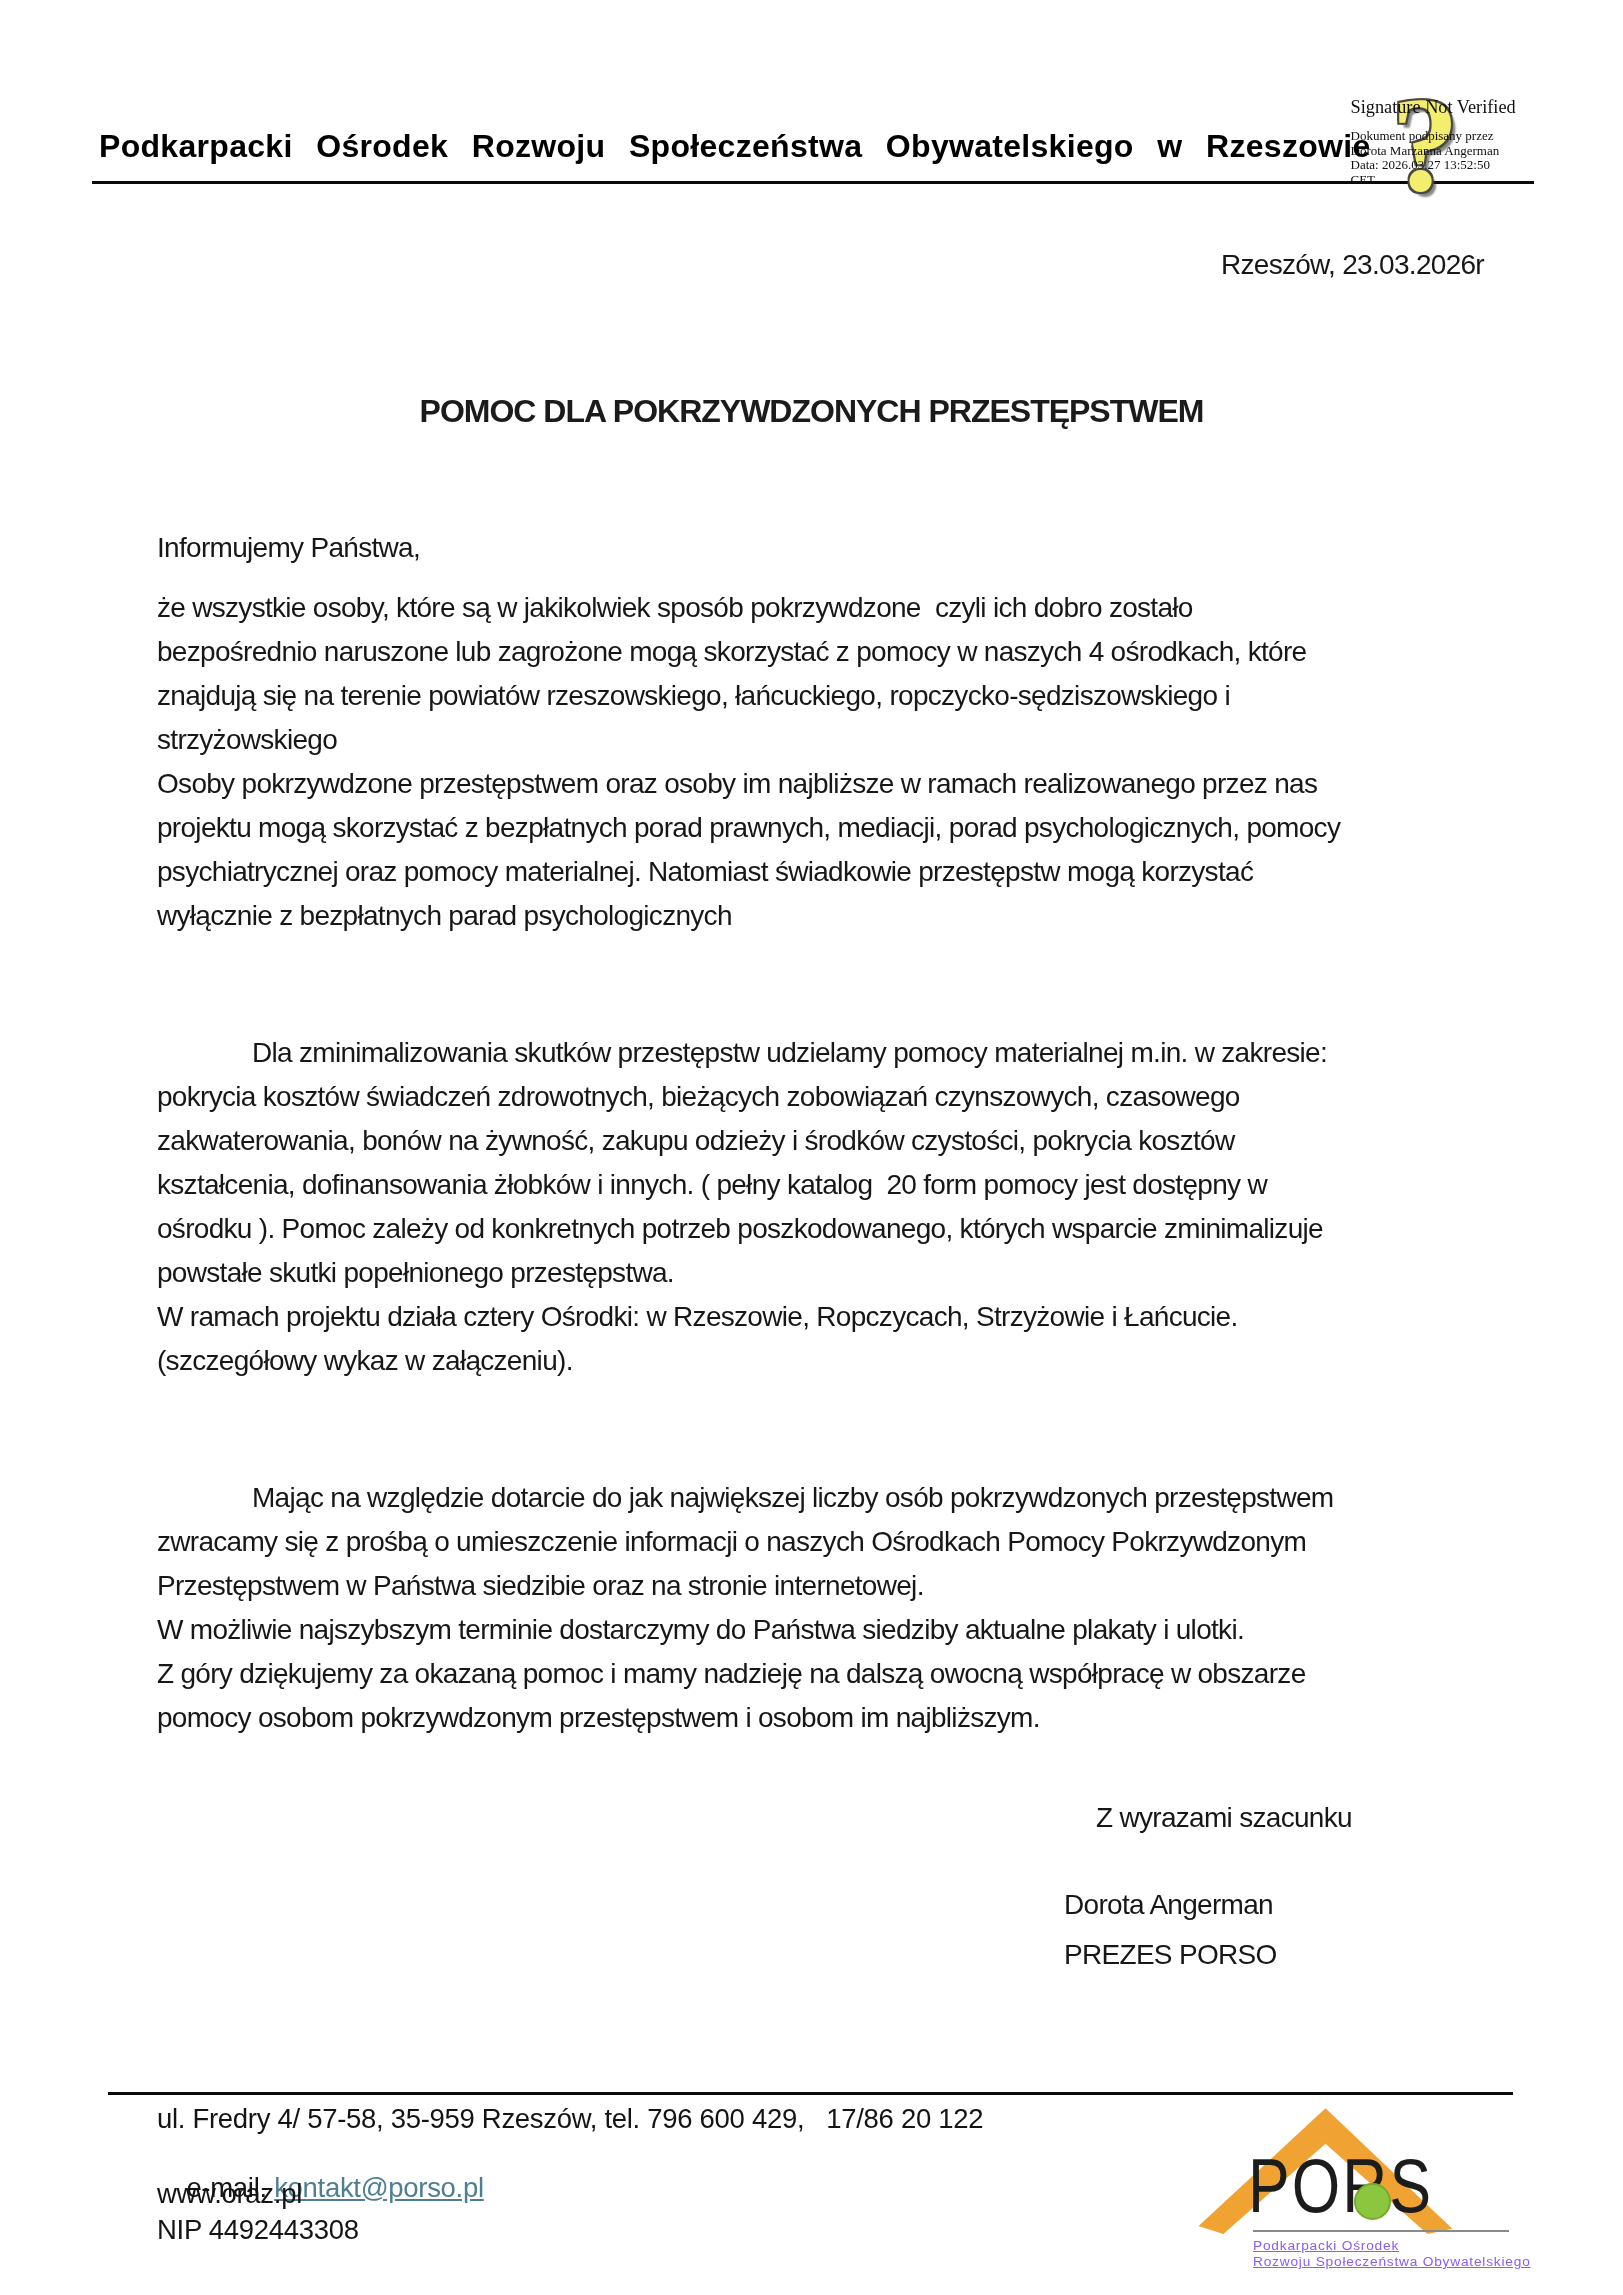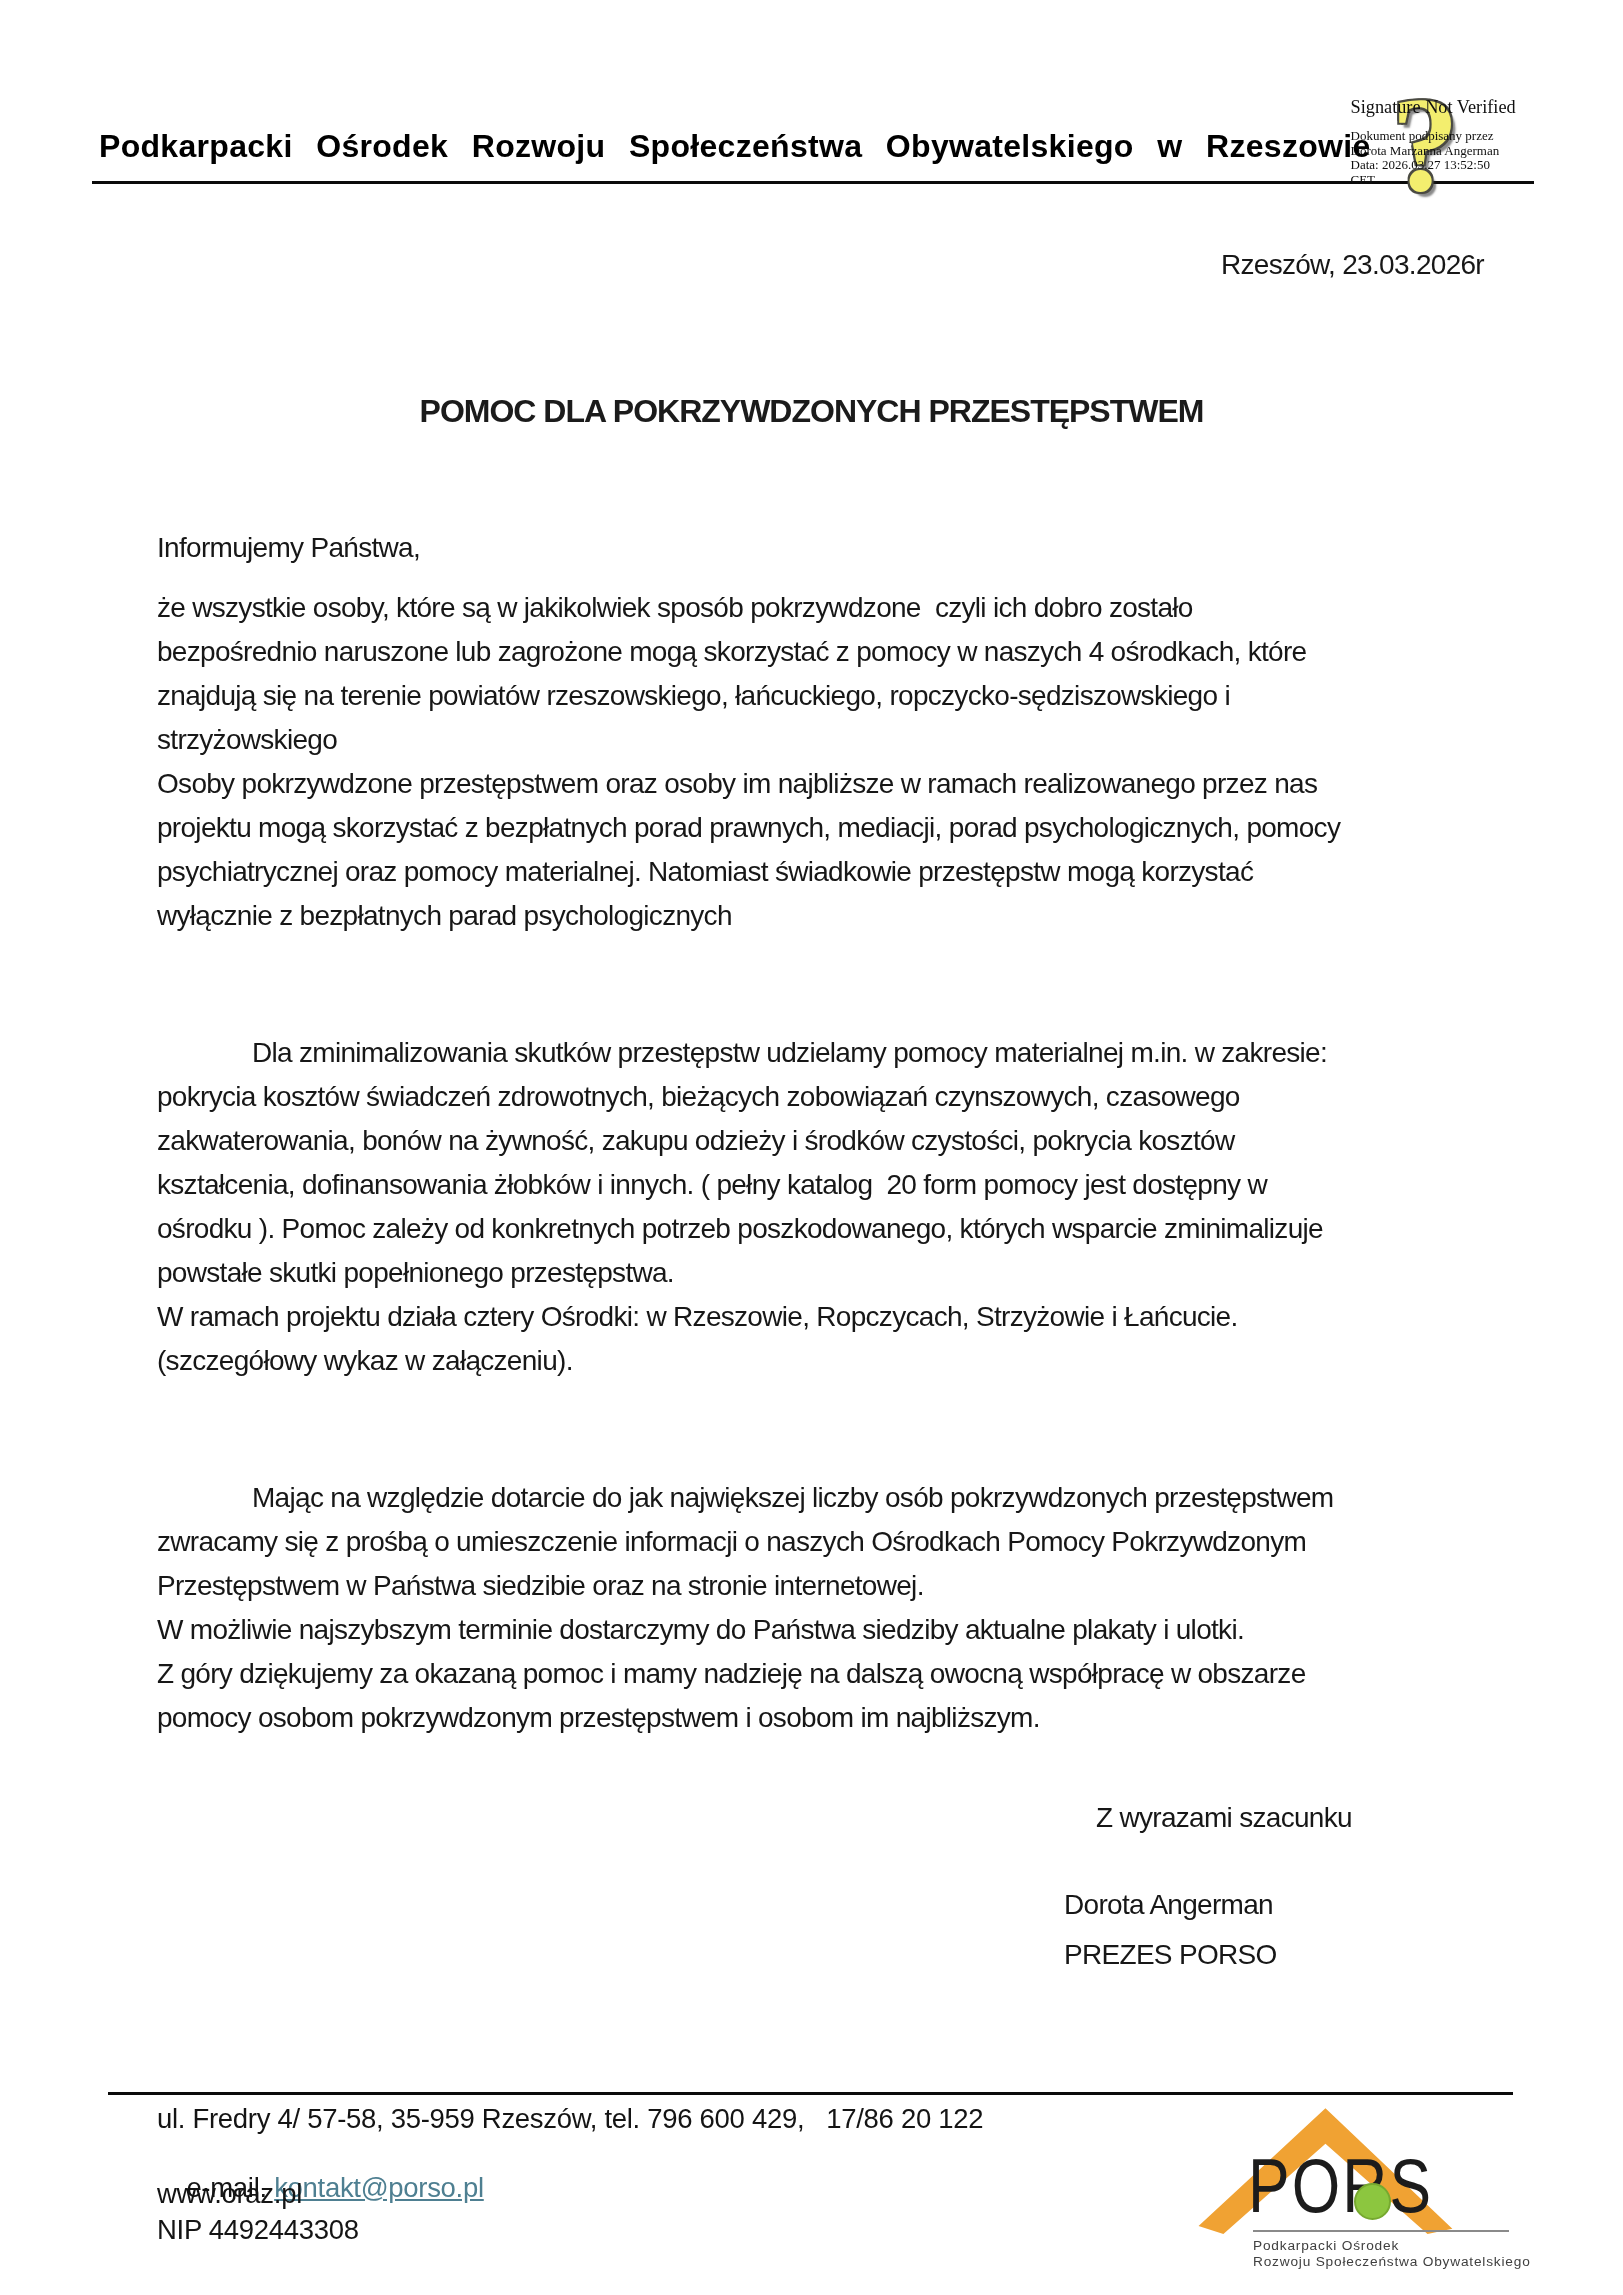--- a/index.html
+++ b/index.html
@@ -90,21 +90,21 @@
   .logo-dot {
     position:absolute; left:157px; top:93px;
     width:37px; height:37px; border-radius:50%;
     background:#8cc63f; border:2.6px solid #76a92f;
     box-sizing:border-box;
   }
   .logo-rule { position:absolute; left:56px; top:140px; width:256px; height:2px; background:#8a8a8a; }
   .logo-caption {
     position:absolute; left:56px; top:148px;
     font-size:13.7px; line-height:16.4px; letter-spacing:0.8px;
-    color:#404040; white-space:pre;
+    color:#8b5cf6; white-space:pre;text-decoration:underline;
   }
 </style>
 </head>
 <body>
 
 <div class="page">
 
   <div class="abs org-name">Podkarpacki Ośrodek Rozwoju Społeczeństwa Obywatelskiego w Rzeszowie</div>
 
   <div class="stamp">

